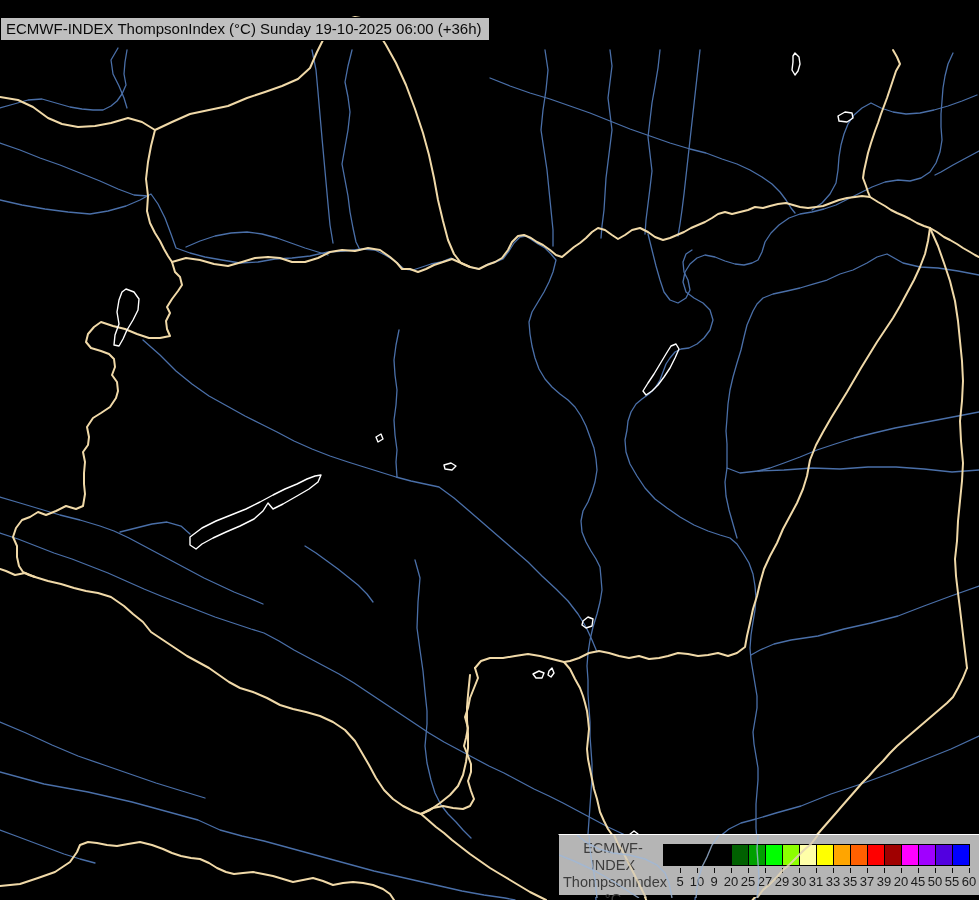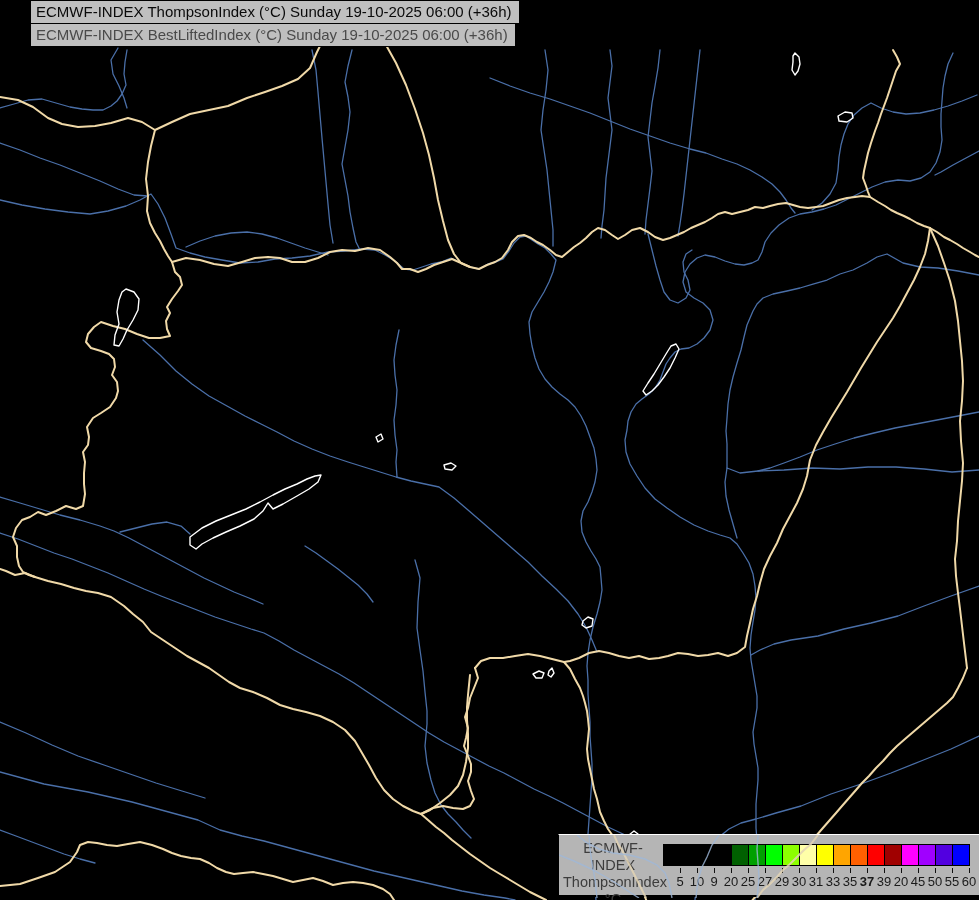--- a/index.html
+++ b/index.html
@@ -3,21 +3,21 @@
 <meta charset="utf-8">
 <style>
   html,body{margin:0;padding:0;background:#000;}
   #stage{position:relative;width:979px;height:900px;background:var(--c-bg,#000);overflow:hidden;
          font-family:"Liberation Sans", sans-serif;}
   #mapsvg{position:absolute;left:0;top:0;}
   .river{fill:none;stroke:var(--c-river,#4a6fa8);stroke-width:1.3;stroke-linejoin:round;stroke-linecap:round;}
   .border{fill:none;stroke:var(--c-border,#f0d9a8);stroke-width:2;stroke-linejoin:round;stroke-linecap:round;}
   .lake{fill:none;stroke:var(--c-lake,#fff);stroke-width:1.4;stroke-linejoin:round;}
   
-  #titleblock{position:absolute;left:0;top:0;z-index:5;padding-left:30px;}
+  #titleblock{position:absolute;left:0;top:17px;z-index:5;}
   .titlebox{display:table;background:var(--c-panel,#bfbfbf);border:1px solid #000;
             padding:2px 7px 3px 5px;font-size:15px;line-height:17px;white-space:nowrap;}
   .titlebox.second{margin-top:-1px;color:#4a4a4a;}
   .titlebox.first{color:#0a0a0a;}
   
   #legend{position:absolute;left:558px;top:834px;width:421px;height:63px;z-index:6;
           background:var(--c-legendpanel,#b5b5b5);border-top:1px solid #ffffff;border-left:1px solid #000;
           border-bottom:2px solid #000;box-sizing:border-box;}
   #legend-titles{position:absolute;left:4px;top:5px;width:100px;text-align:center;color:#3d3d3d;
                  font-size:14.5px;line-height:17px;}
@@ -101,21 +101,20 @@
       <path class="lake" d="M838,116 L845,112 852,113 853,118 847,122 839,121 Z"></path>
       <path class="lake" d="M583,621 L588,617 593,619 592,626 586,628 582,625 Z"></path>
       <path class="lake" d="M533,674 L539,671 544,673 542,678 536,678 Z"></path>
       <path class="lake" d="M549,671 L552,668 554,673 551,677 548,675 Z"></path>
       <path class="lake" d="M629,835 L634,831 638,834 634,838 Z"></path>
     </g>
   </svg>
 
   <div id="titleblock">
     <div class="titlebox first">ECMWF-INDEX ThompsonIndex (°C) Sunday 19-10-2025 06:00 (+36h)</div>
-    <div class="titlebox second">ECMWF-INDEX BestLiftedIndex (°C) Sunday 19-10-2025 06:00 (+36h)</div>
   </div>
 
   <div id="legend">
     <div id="legend-titles">
       <div>ECMWF-INDEX</div>
       <div>ThompsonIndex</div>
       <div>°C</div>
     </div>
     <div id="swatchrow">
         <div class="swatch" style="background: rgb(0, 0, 0);"></div>
@@ -154,21 +153,21 @@
         <div class="ticklabel" style="left: 119px;">29</div>
         <div class="tick" style="left: 136px;"></div>
         <div class="ticklabel" style="left: 136px;">30</div>
         <div class="tick" style="left: 153px;"></div>
         <div class="ticklabel" style="left: 153px;">31</div>
         <div class="tick" style="left: 170px;"></div>
         <div class="ticklabel" style="left: 170px;">33</div>
         <div class="tick" style="left: 187px;"></div>
         <div class="ticklabel" style="left: 187px;">35</div>
         <div class="tick" style="left: 204px;"></div>
-        <div class="ticklabel" style="left: 204px; font-weight: bold;">37</div>
+        <div class="ticklabel" style="left: 204px;">37</div>
         <div class="tick" style="left: 221px;"></div>
         <div class="ticklabel" style="left: 221px;">39</div>
         <div class="tick" style="left: 238px;"></div>
         <div class="ticklabel" style="left: 238px;">20</div>
         <div class="tick" style="left: 255px;"></div>
         <div class="ticklabel" style="left: 255px;">45</div>
         <div class="tick" style="left: 272px;"></div>
         <div class="ticklabel" style="left: 272px;">50</div>
         <div class="tick" style="left: 289px;"></div>
         <div class="ticklabel" style="left: 289px;">55</div>

